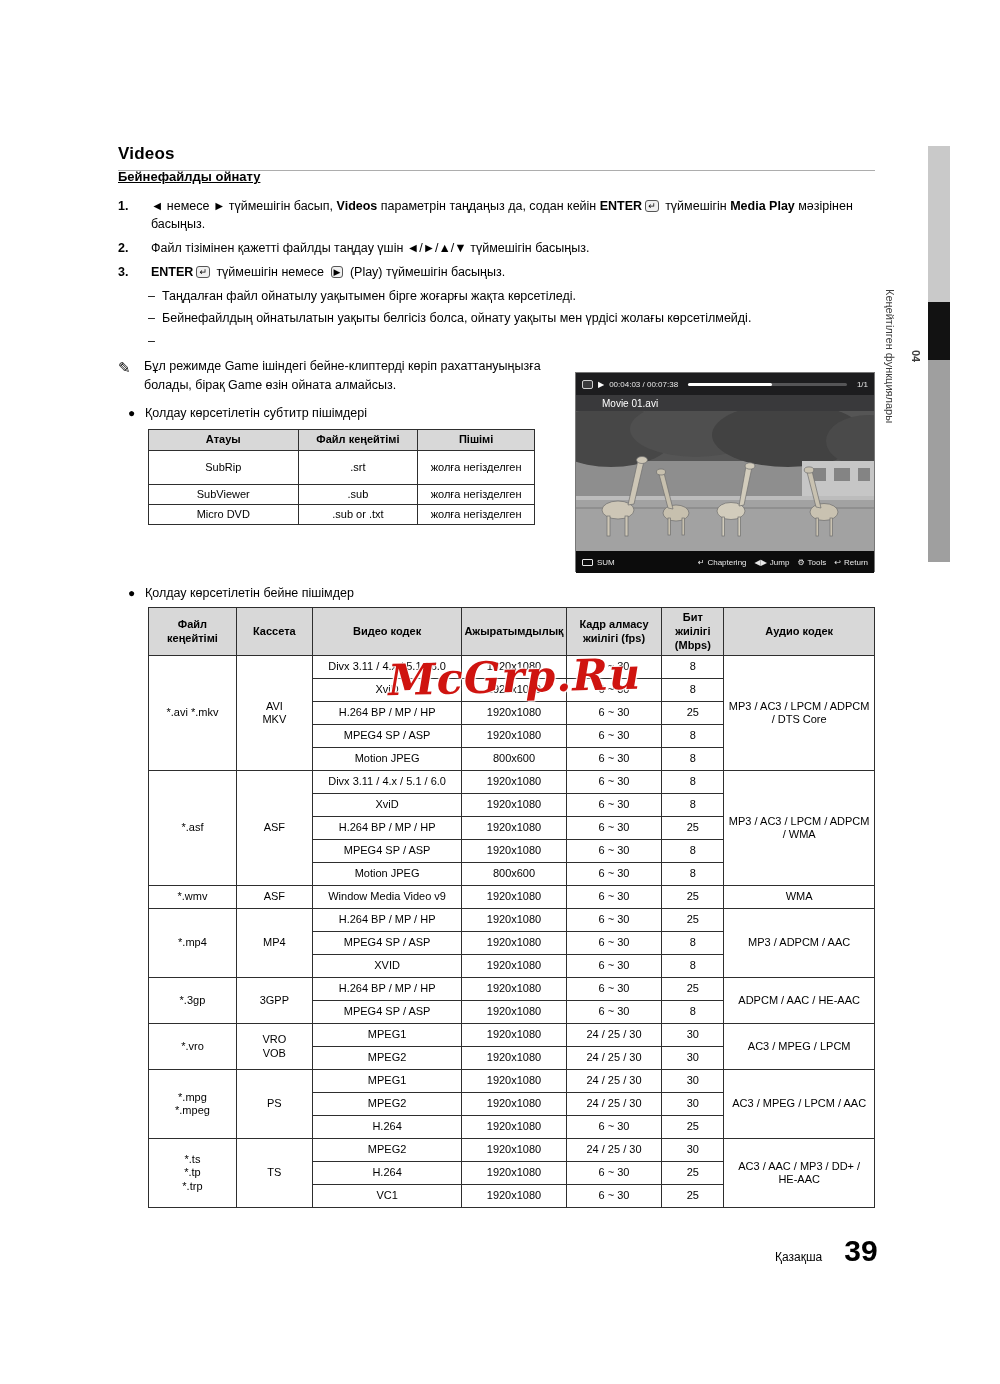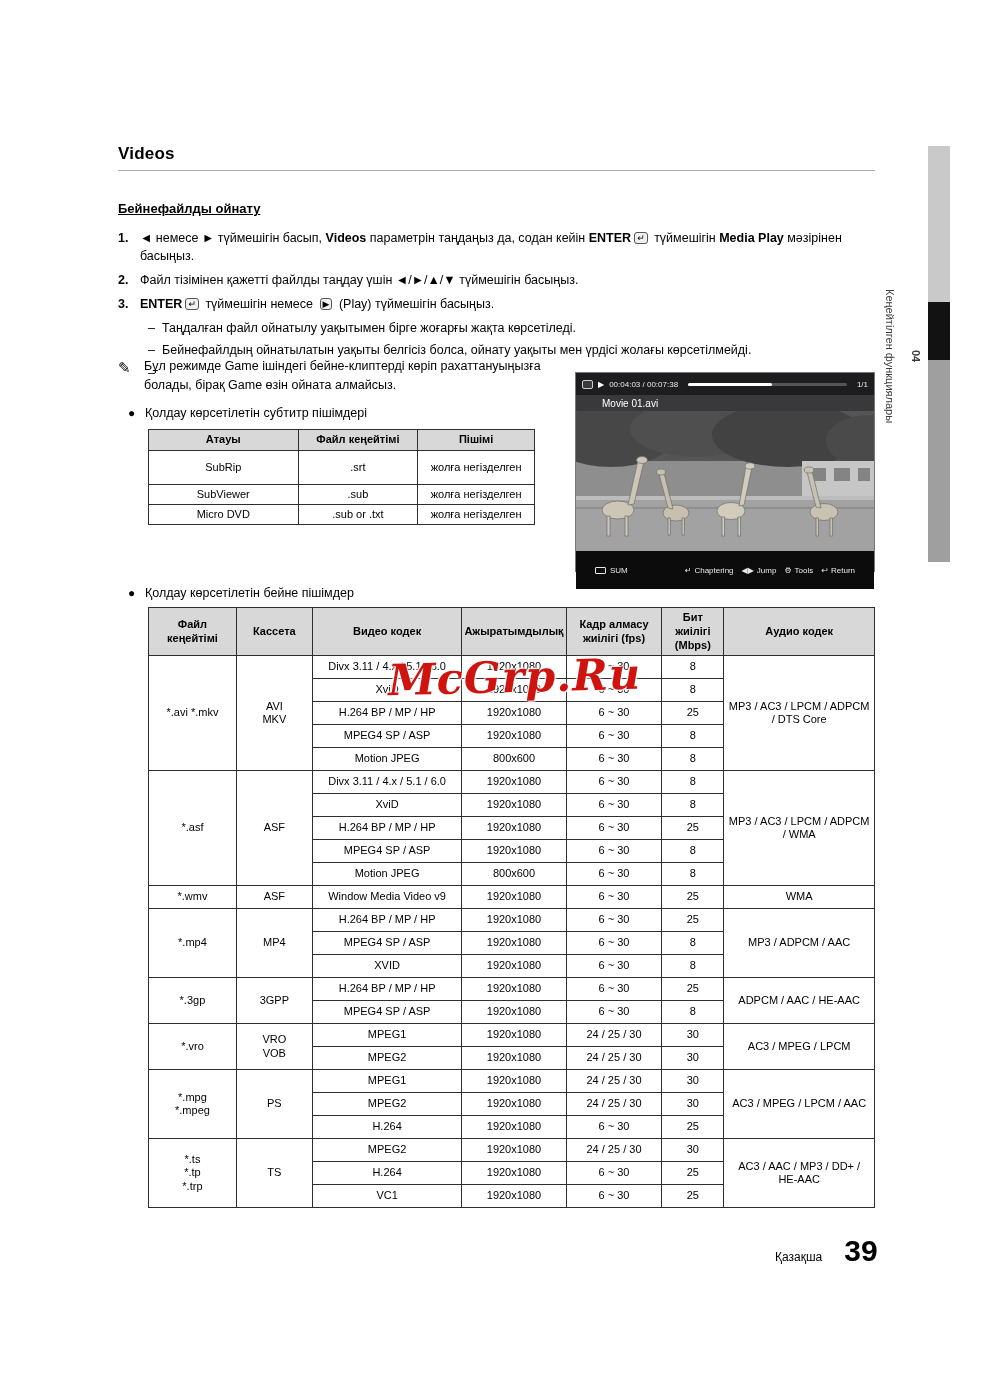--- a/index.html
+++ b/index.html
@@ -11,25 +11,25 @@
     overflow:hidden;
   }
   .abs { position:absolute; }
 
   
   #title-block { left:118px; top:144px; width:757px; }
   .page-title { font-size:17px; font-weight:bold; letter-spacing:0.2px; }
   .title-rule { border-bottom:1px solid #adadad; margin-top:6px; }
 
   
-  #body-block { left:118px; top:200px; width:757px; font-size:12.5px; line-height:1.45; }
+  #body-block { left:118px; top:168px; width:757px; font-size:12.5px; line-height:1.45; }
   .section-heading { font-size:13px; font-weight:bold; text-decoration:underline; margin-bottom:10px; }
   .step { display:flex; margin-bottom:6px; }
   .step-num { width:22px; flex:0 0 22px; font-weight:bold; }
-  .step-body { flex:1; }
+  .step-body { flex:1;margin-left:11px; }
   .bold { font-weight:bold; }
   .key-icon {
     display:inline-block; font-size:9px; line-height:10px; border:1px solid #555;
     border-radius:3px; padding:0 2px; margin:0 3px; background:#f0f0f0; vertical-align:1px;
   }
   .substep { display:flex; margin:4px 0 4px 30px; }
   .substep .dash { width:14px; flex:0 0 14px; }
 
   
   #note-block { left:118px; top:357px; width:452px; font-size:12.5px; line-height:1.5; }
@@ -60,22 +60,22 @@
     display:inline-block; background:#3a3a3c; flex:0 0 11px;
   }
   .tv-play { font-size:8px; color:#fff; }
   .tv-time { white-space:nowrap; }
   .tv-progress { flex:1; height:3px; background:rgba(255,255,255,0.25); border-radius:2px; position:relative; margin:0 5px; }
   .tv-progress-fill { position:absolute; left:0; top:0; height:3px; width:53%; background:#fff; border-radius:2px; }
   .tv-index { white-space:nowrap; }
   .tv-title-bar { height:16px; background:#39393b; color:#fff; font-size:10px; display:flex; align-items:center; padding-left:26px; }
   .tv-photo { height:140px; overflow:hidden; background:#8e8e8e; }
   .tv-bottom {
-    height:38px; background:#0c0c0c; color:#e8e8e8; font-size:8px;
-    display:flex; align-items:center; justify-content:space-between; padding:0 19px;
+    height:22px; background:#0c0c0c; color:#e8e8e8; font-size:8px;
+    display:flex; align-items:center; justify-content:space-between; padding:0 6px;
   }
   .tv-source { display:flex; align-items:center; gap:4px; }
   .src-icon { width:11px; height:7px; border:1px solid #e8e8e8; border-radius:1px; display:inline-block; }
   .tv-controls { display:flex; align-items:center; gap:8px; }
   .ctrl { display:flex; align-items:center; gap:3px; white-space:nowrap; }
   .ctrl-icon { font-size:8px; }
 
   
   #videos-block { left:118px; top:584px; width:757px; font-size:12.5px; }
   #video-table { width:727px; margin-left:30px; margin-top:7px; }

